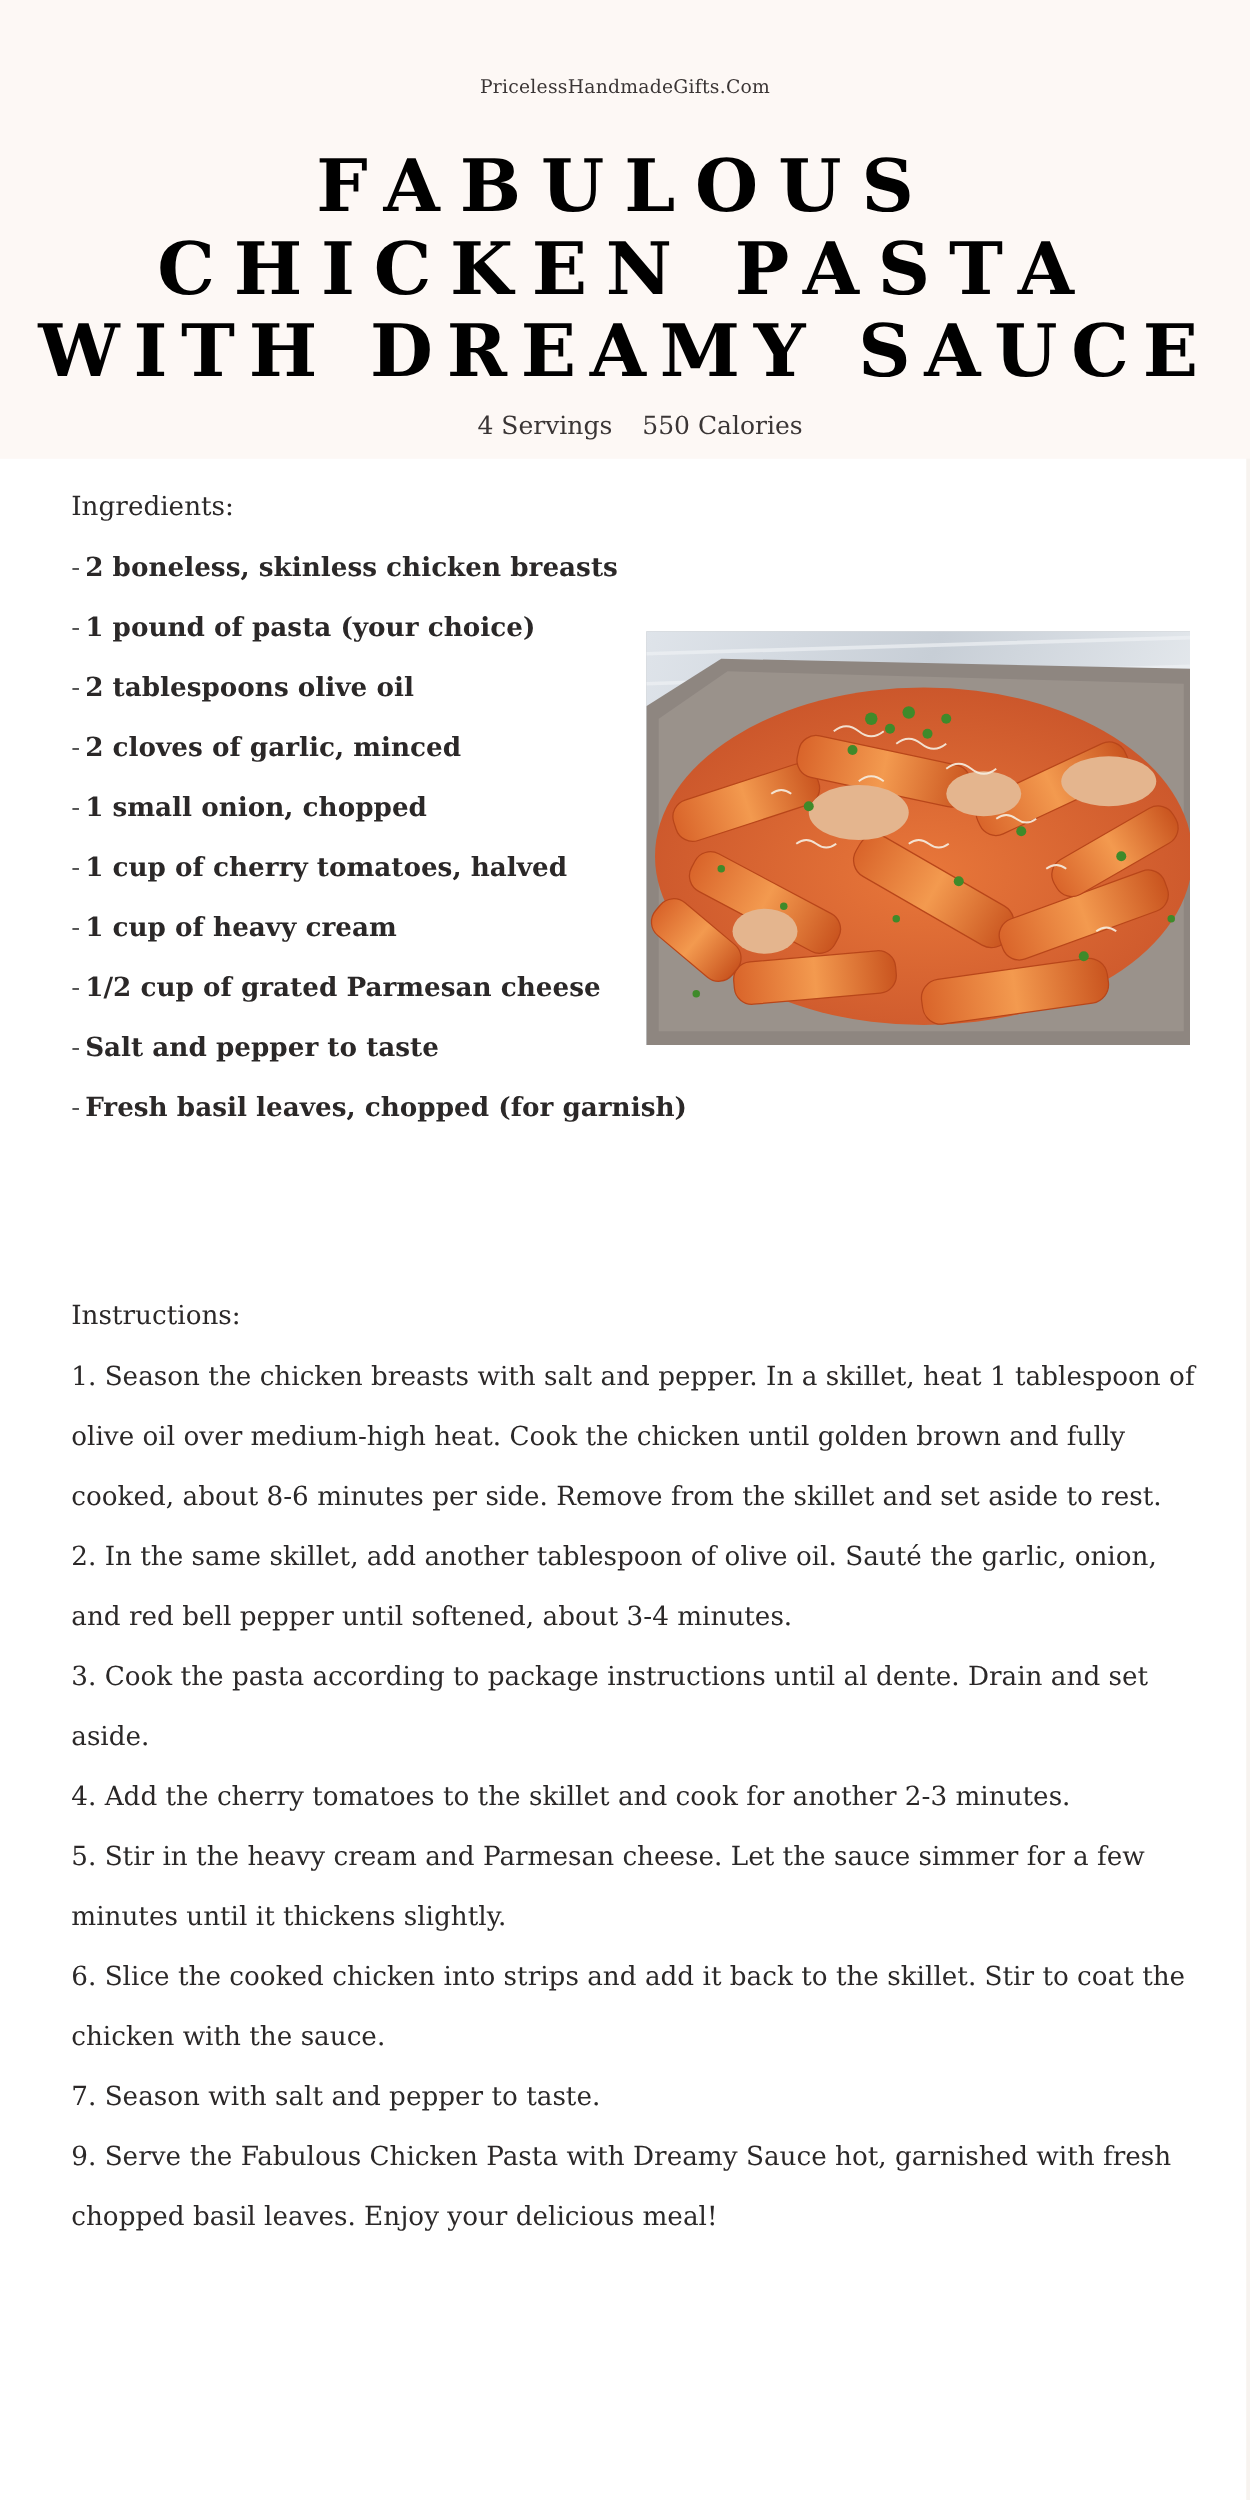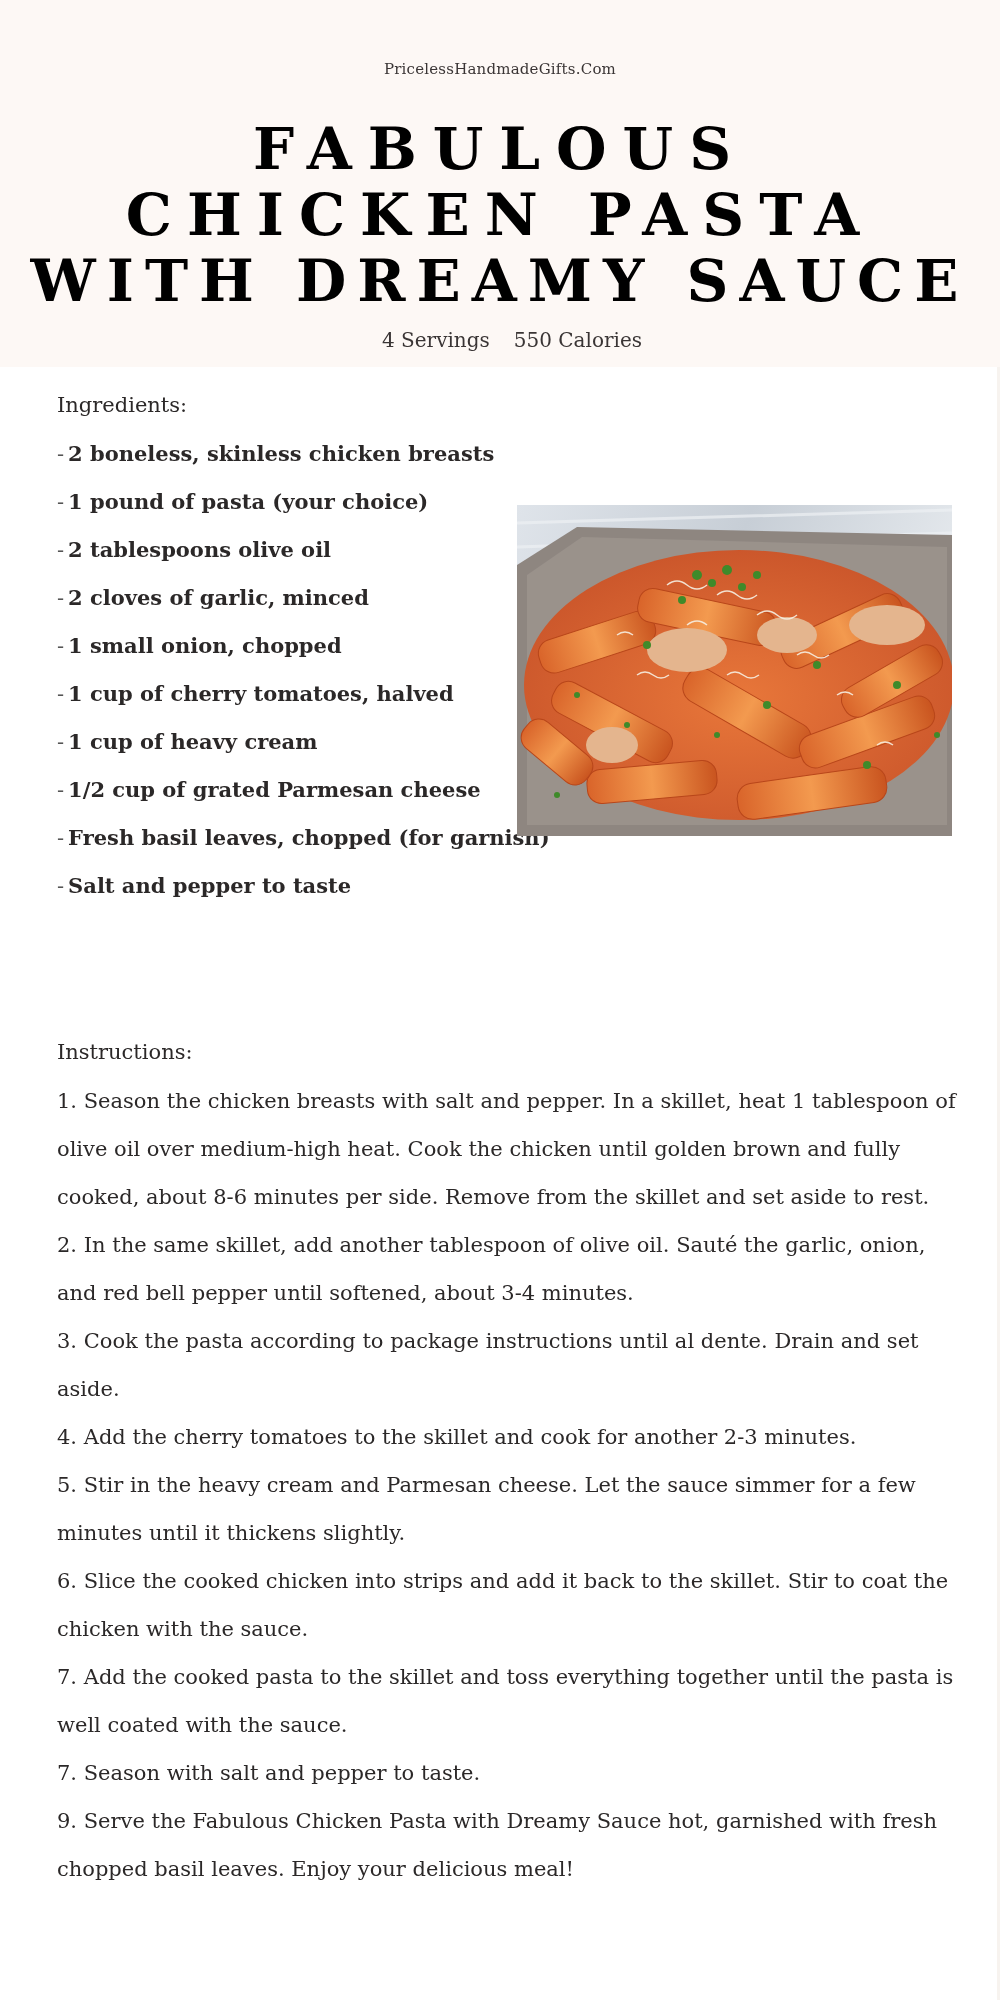--- a/index.html
+++ b/index.html
@@ -158,34 +158,33 @@
 
   <ul class="ing-list">
     <li><span class="dash">-</span><span>2 boneless, skinless chicken breasts</span></li>
     <li><span class="dash">-</span><span>1 pound of pasta (your choice)</span></li>
     <li><span class="dash">-</span><span>2 tablespoons olive oil</span></li>
     <li><span class="dash">-</span><span>2 cloves of garlic, minced</span></li>
     <li><span class="dash">-</span><span>1 small onion, chopped</span></li>
     <li><span class="dash">-</span><span>1 cup of cherry tomatoes, halved</span></li>
     <li><span class="dash">-</span><span>1 cup of heavy cream</span></li>
     <li><span class="dash">-</span><span>1/2 cup of grated Parmesan cheese</span></li>
+    <li><span class="dash">-</span><span>Salt and pepper to taste</span></li>
     <li><span class="dash">-</span><span>Fresh basil leaves, chopped (for garnish)</span></li>
-    <li><span class="dash">-</span><span>Salt and pepper to taste</span></li>
   </ul>
 
   <h2 class="section-heading" style="top:1040px;">Instructions:</h2>
 
   <ol class="steps">
     <li>1. Season the chicken breasts with salt and pepper. In a skillet, heat 1 tablespoon of olive oil over medium-high heat. Cook the chicken until golden brown and fully cooked, about 8-6 minutes per side. Remove from the skillet and set aside to rest.</li>
     <li>2. In the same skillet, add another tablespoon of olive oil. Sauté the garlic, onion, and red bell pepper until softened, about 3-4 minutes.</li>
     <li>3. Cook the pasta according to package instructions until al dente. Drain and set aside.</li>
     <li>4. Add the cherry tomatoes to the skillet and cook for another 2-3 minutes.</li>
     <li>5. Stir in the heavy cream and Parmesan cheese. Let the sauce simmer for a few minutes until it thickens slightly.</li>
     <li>6. Slice the cooked chicken into strips and add it back to the skillet. Stir to coat the chicken with the sauce.</li>
-    <li>7. Add the cooked pasta to the skillet and toss everything together until the pasta is well coated with the sauce.</li>
     <li>7. Season with salt and pepper to taste.</li>
     <li>9. Serve the Fabulous Chicken Pasta with Dreamy Sauce hot, garnished with fresh chopped basil leaves. Enjoy your delicious meal!</li>
   </ol>
 </main>
 
 <div class="photo" title="Penne pasta with chicken in tomato cream sauce topped with grated cheese and chopped herbs on a gray plate">
   <svg width="435" height="331" viewBox="0 0 435 331" xmlns="http://www.w3.org/2000/svg">
     <defs>
       <linearGradient id="wood" x1="0" y1="0" x2="1" y2="0.3">
         <stop offset="0" stop-color="#dfe4ea"></stop>

